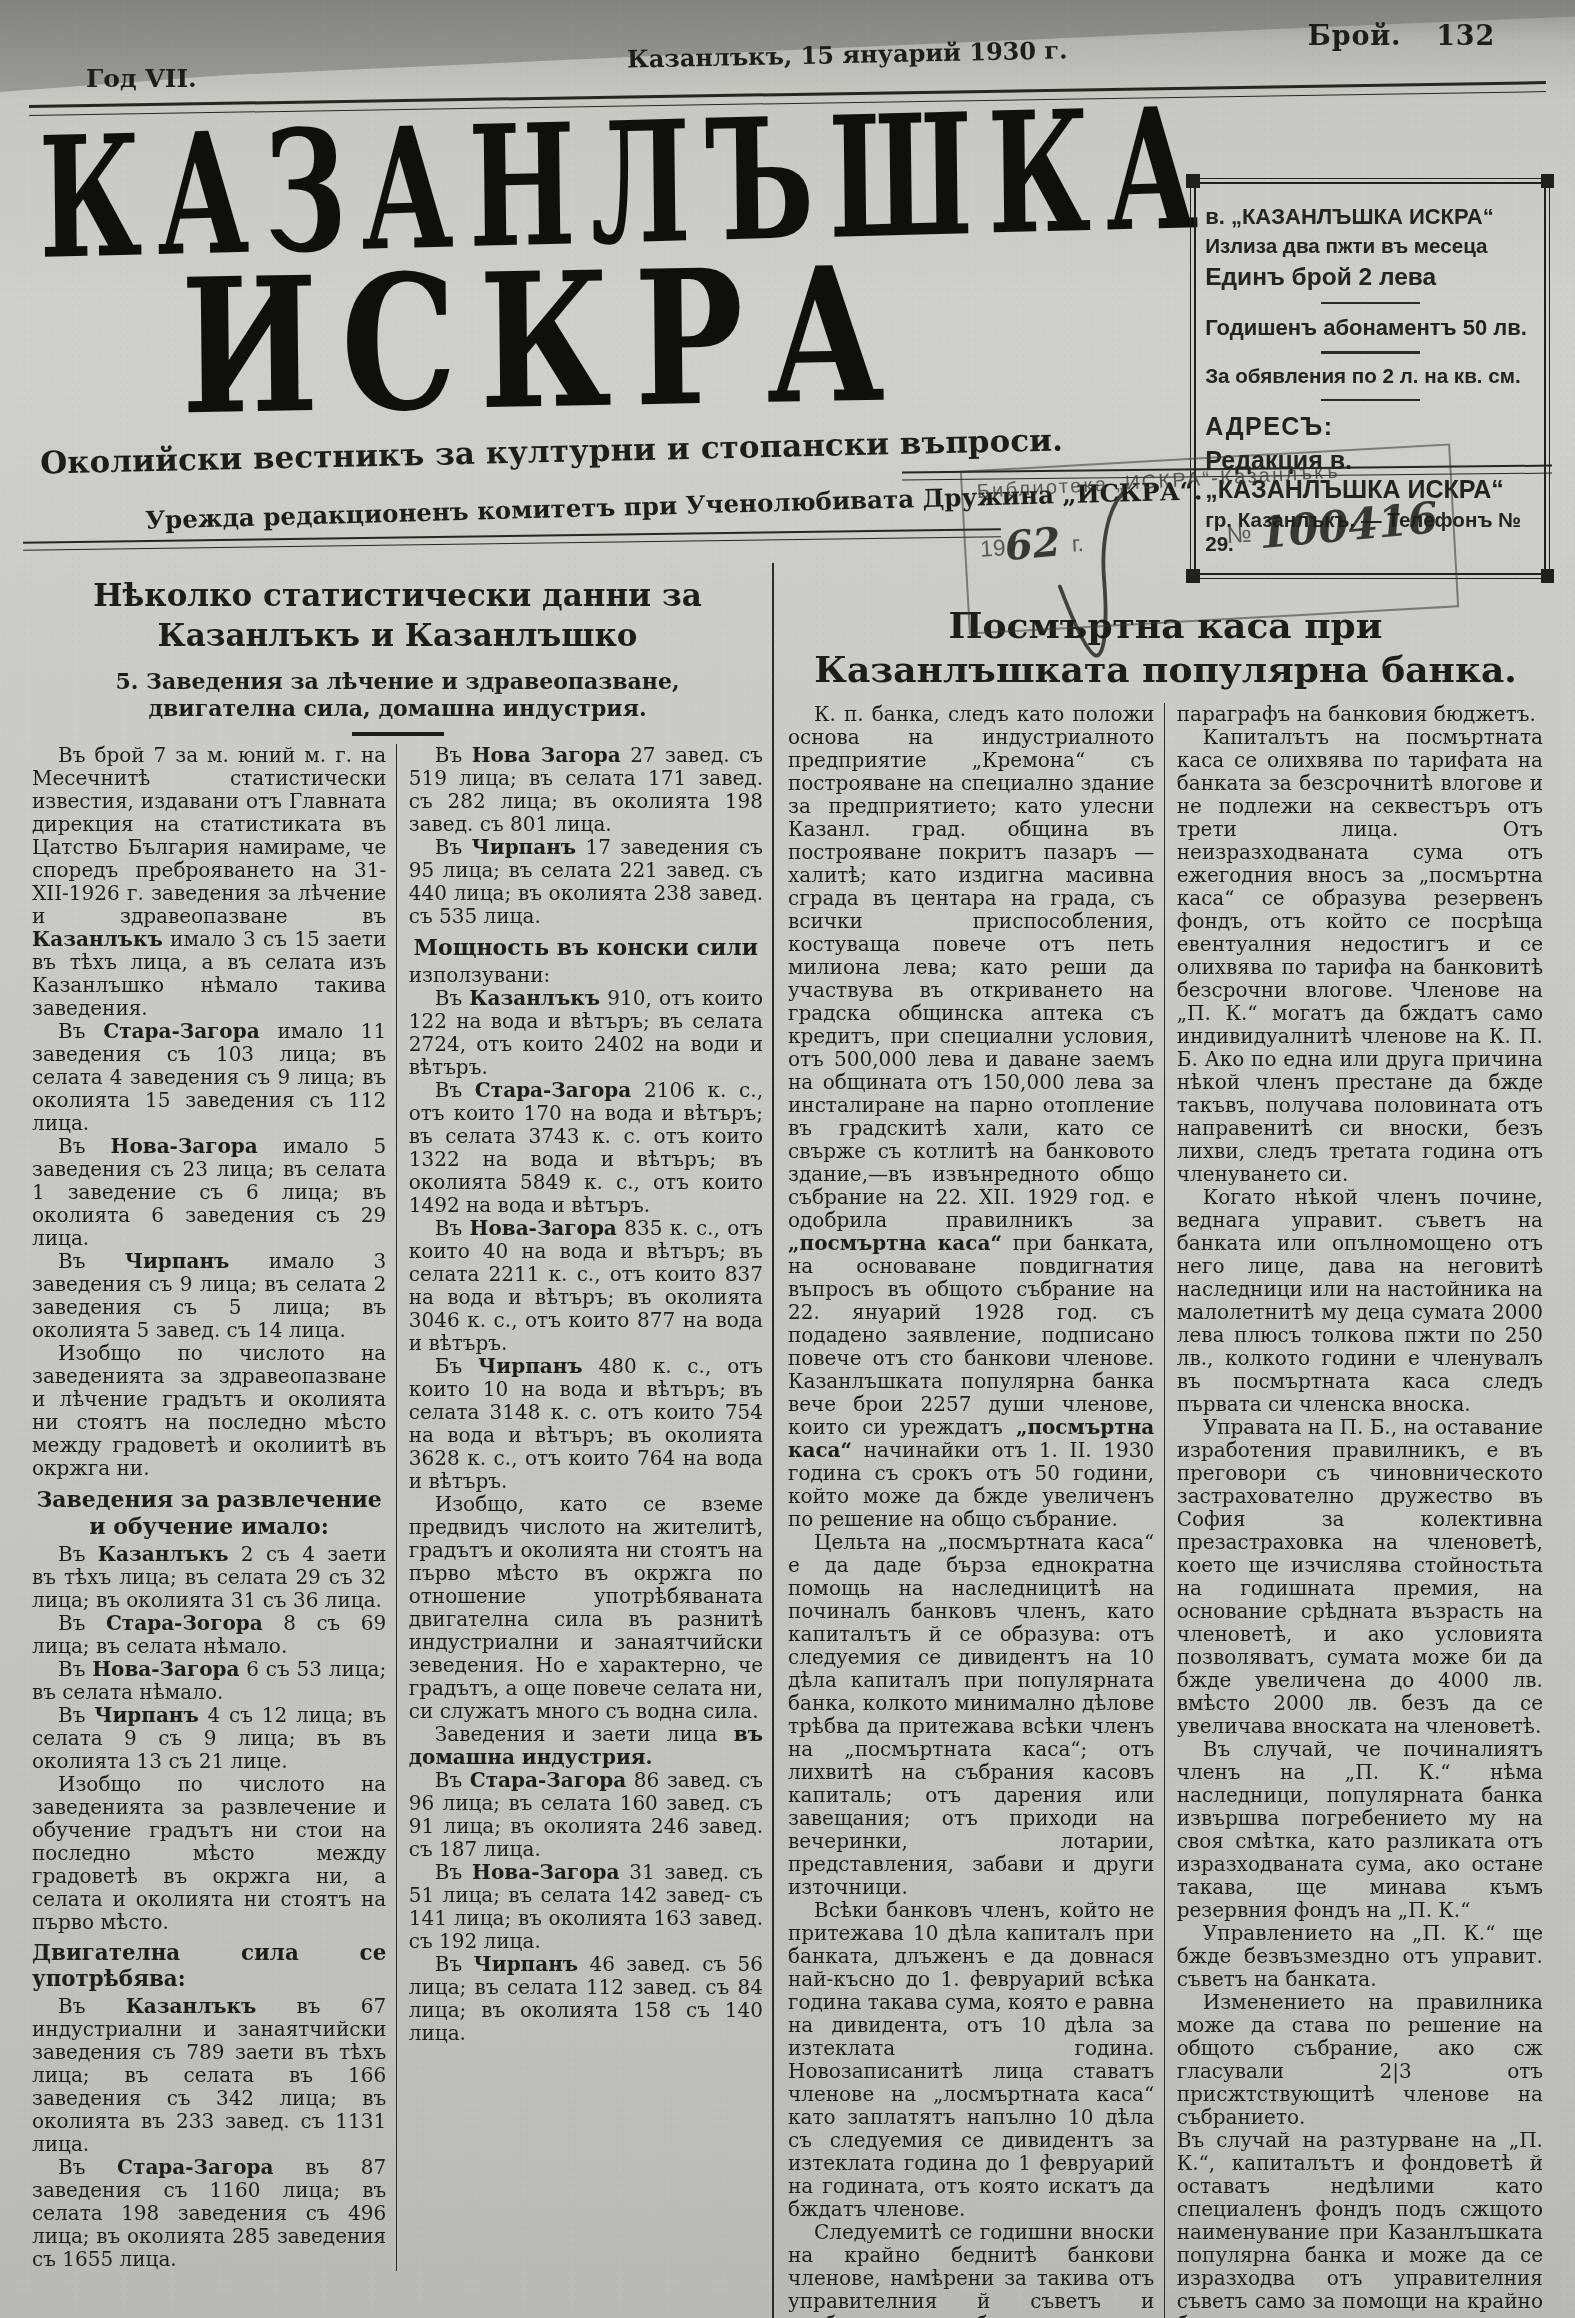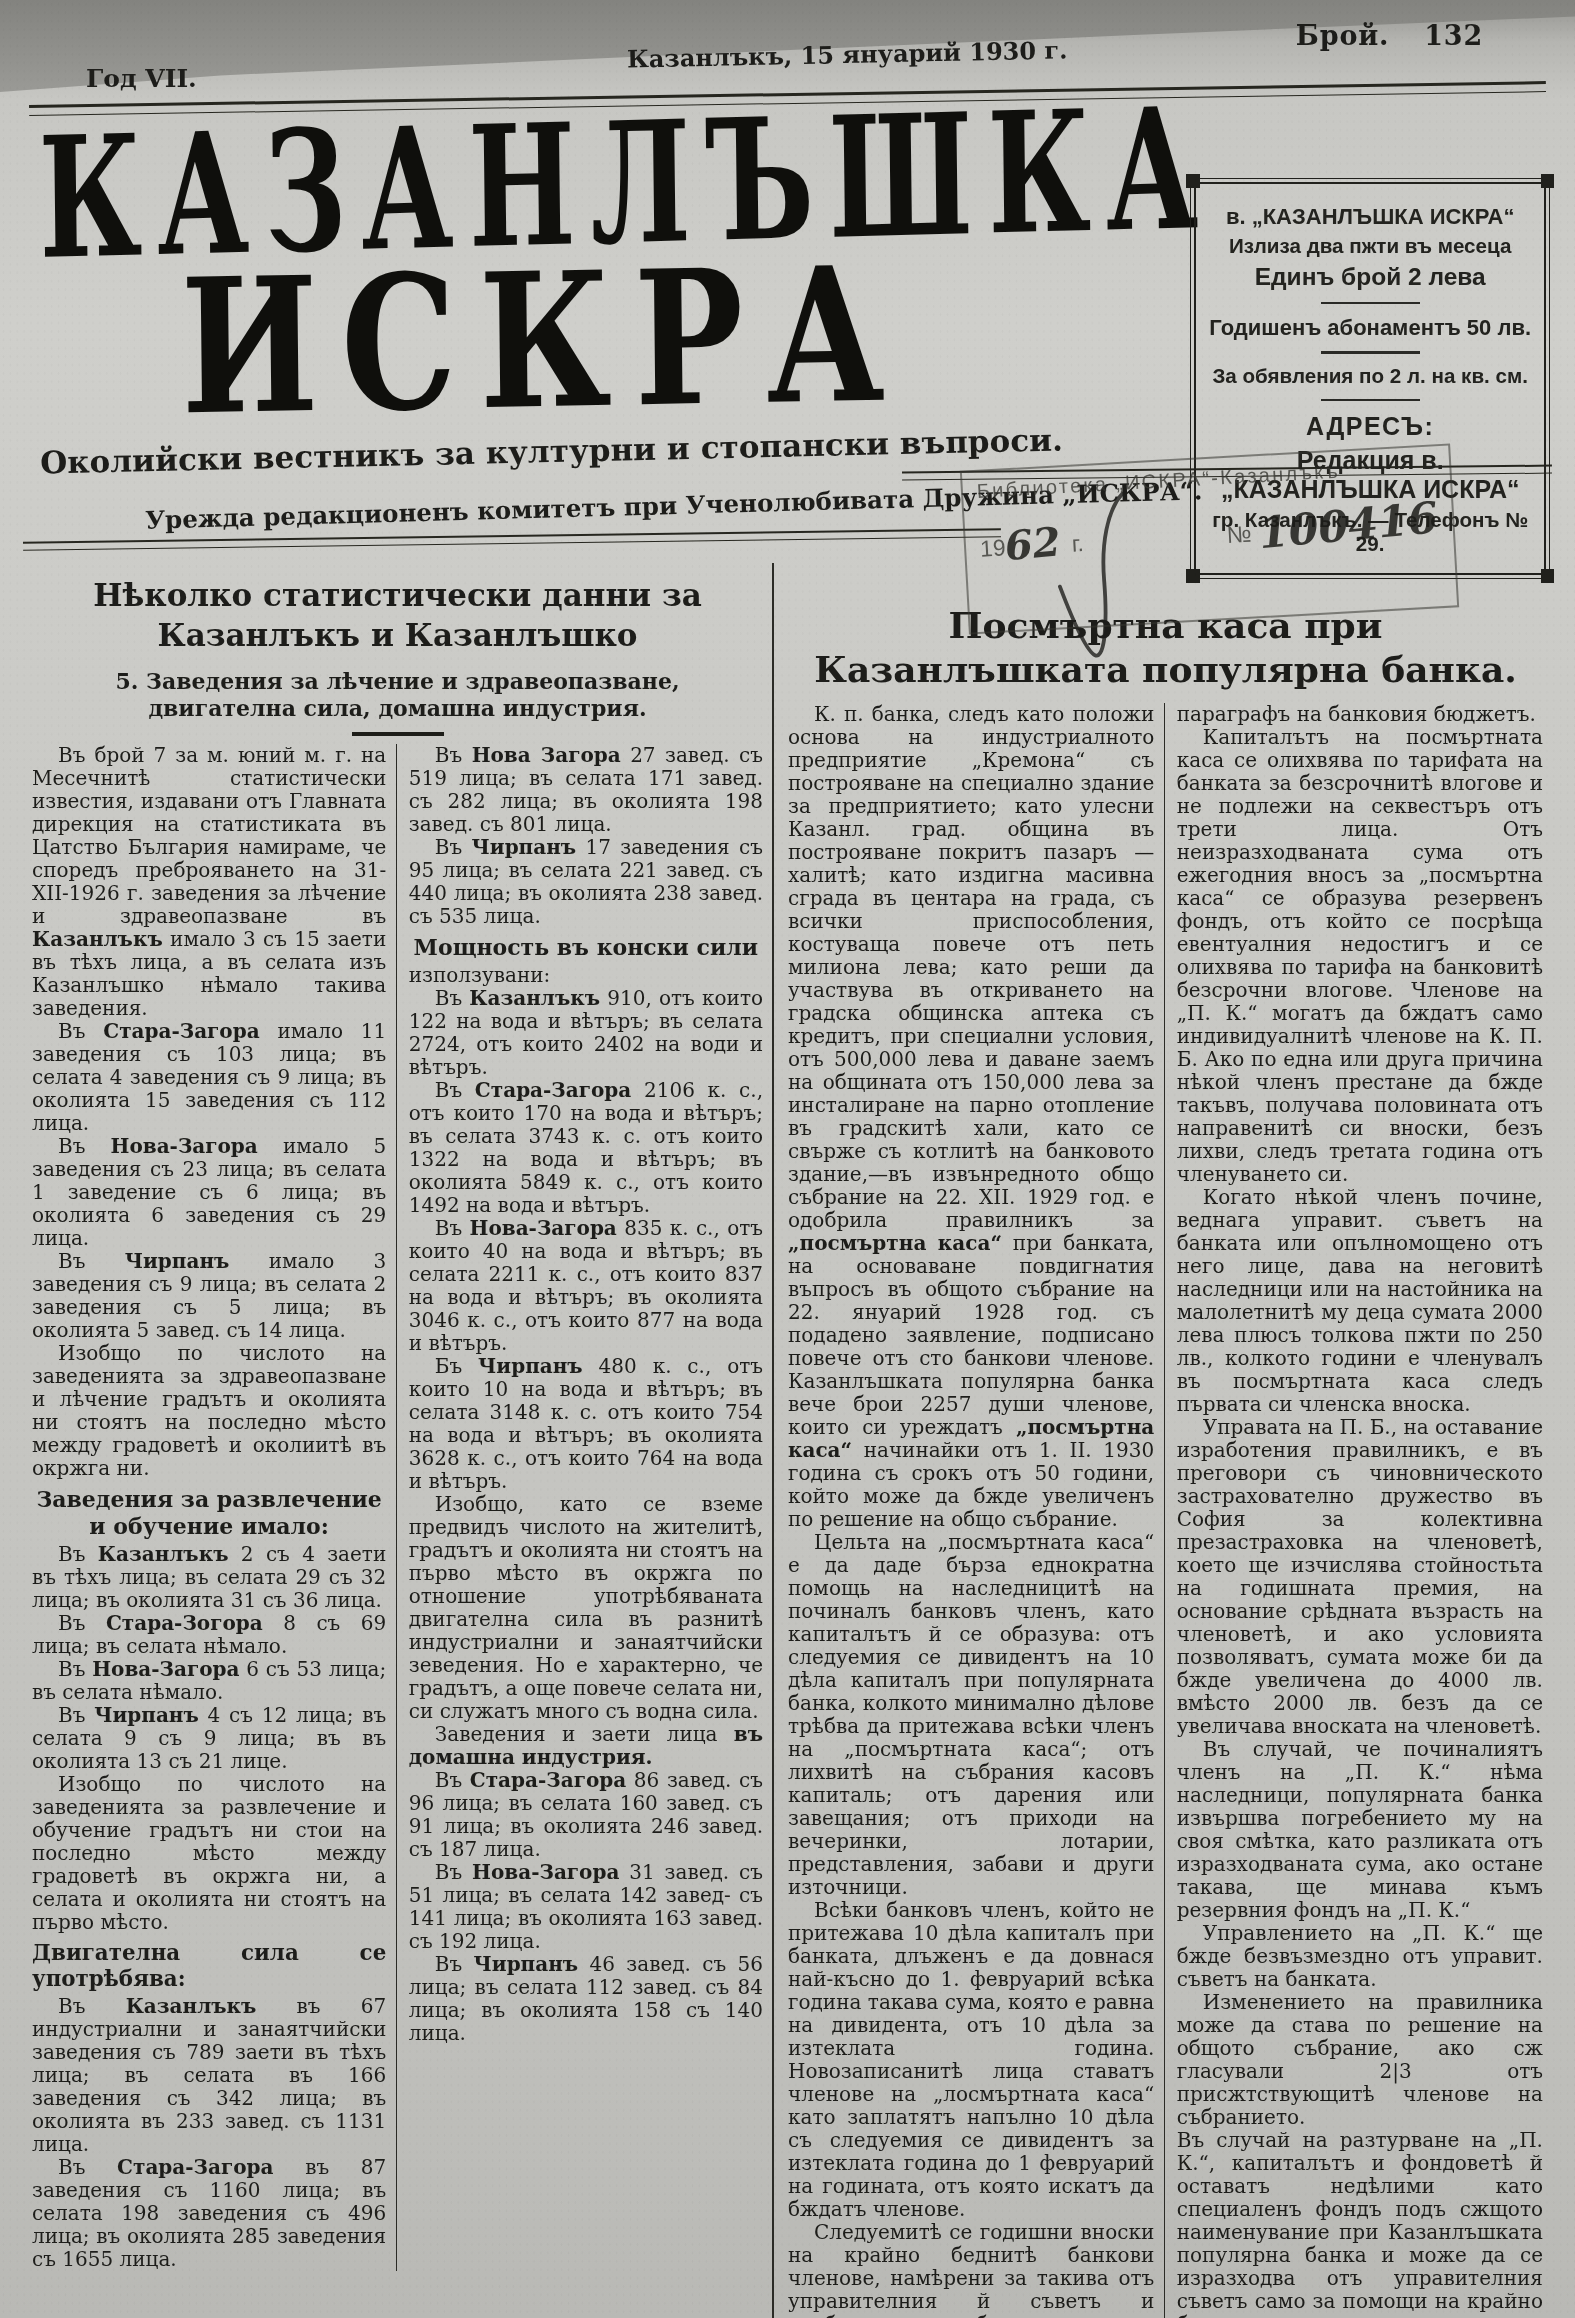--- a/index.html
+++ b/index.html
@@ -5,39 +5,39 @@
   html,body{margin:0;padding:0;background:#4a4a48;}
   .page{position:relative;width:1575px;height:2319px;overflow:hidden;margin:0 auto;
     color:#1d1d1a;font-family:"DejaVu Serif",serif;
     background:linear-gradient(180deg,#93938f 0px,#b5b5b1 42px,#c7c7c3 99px,#cfcfcb 321px,#cbcbc7 688px,#c6c6c2 1376px,#c0c0bc 1987px,#b9b9b5 2319px);}
   .page::after{content:"";position:absolute;inset:0;pointer-events:none;
     background:radial-gradient(rgba(0,0,0,.05) 0.8px,transparent 1.1px);background-size:6.9px 8.4px;opacity:.5;}
   .torn-top{position:absolute;top:0;left:0;right:0;height:92px;
     background:linear-gradient(180deg,#83837f,#9a9a96);
     clip-path:polygon(0 0,100% 0,100% 18%,72% 38%,40% 62%,14% 82%,0 100%);}
   .t{position:absolute;white-space:nowrap;}
-  .issue{top:20px;right:92px;font-size:27px;font-weight:bold;letter-spacing:0.8px;}
+  .issue{top:20px;right:80px;font-size:27px;font-weight:bold;letter-spacing:0.8px;}
   .issue .num{margin-left:35px;}
   .dateline{top:40px;left:627px;font-size:24px;font-weight:bold;transform:rotate(-1.2deg);}
   .god{top:64px;left:86px;font-size:25px;font-weight:bold;}
   .rule-top{position:absolute;top:93px;left:29px;right:29px;height:6.9px;transform:rotate(-0.9deg);
     border-top:3.1px solid #26261f;border-bottom:1.5px solid #26261f;}
   .mast1{position:absolute;top:101px;left:38px;width:1085px;text-align:center;font-weight:bold;color:#0f0f0c;
     font-size:113px;line-height:1;letter-spacing:15.3px;transform:scaleY(1.48) rotate(-1deg);transform-origin:center top;}
   .mast2{position:absolute;top:254px;left:180px;width:673px;text-align:center;font-weight:bold;color:#0f0f0c;
     font-size:145px;line-height:.95;letter-spacing:23px;transform:scaleY(1.28) rotate(-0.8deg);transform-origin:center top;}
   .sub1{position:absolute;top:433px;left:40px;font-size:31px;font-weight:bold;white-space:nowrap;transform:rotate(-1.3deg);}
   .sub2{position:absolute;top:491px;left:145px;font-size:24.5px;font-weight:bold;white-space:nowrap;transform:rotate(-1.6deg);}
   .rule-mid{position:absolute;top:535px;left:23px;width:978px;height:6.1px;transform:rotate(-0.8deg);
     border-top:2.3px solid #26261f;border-bottom:1.5px solid #26261f;}
   .rule-mid2{position:absolute;top:468px;left:902px;width:650px;height:6.1px;transform:rotate(-0.6deg);
     border-top:2.3px solid #26261f;border-bottom:1.5px solid #26261f;}
   
   .infobox{position:absolute;top:182px;left:1194px;width:330px;padding:15.3px 9.2px 12.2px;
-    border:2.3px solid #20201c;outline:1.5px solid #20201c;outline-offset:3.8px;text-align:center;
+    border:2.3px solid #20201c;outline:1.5px solid #20201c;outline-offset:3.8px;
     font-family:"Liberation Sans",sans-serif;}
   .infobox .corner{position:absolute;width:13.8px;height:13.8px;background:#20201c;}
   .c-tl{top:-10px;left:-10px}.c-tr{top:-10px;right:-10px}.c-bl{bottom:-10px;left:-10px}.c-br{bottom:-10px;right:-10px}
   .ib-l{margin:4.6px 0;font-size:22px;font-weight:bold;color:#23231f;}
   .ib-s{font-size:20.6px;}
   .ib-big{font-size:24.5px;}
   .ib-hr{width:99px;height:2.3px;background:#2a2a26;margin:10.7px auto;}
   .ib-addr{font-size:25px;letter-spacing:1.5px;}
   .ib-small{font-size:25px;}
   

